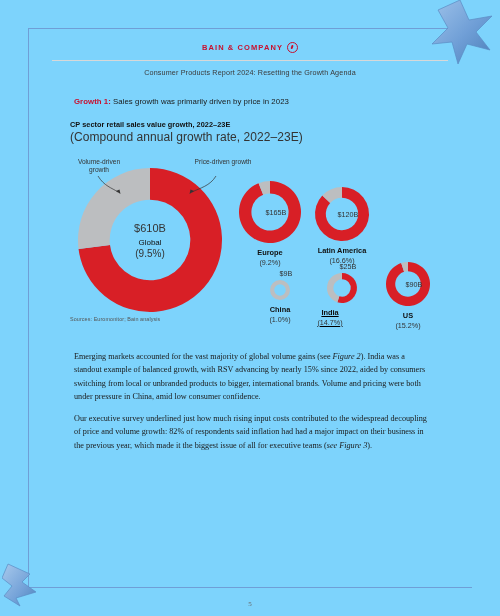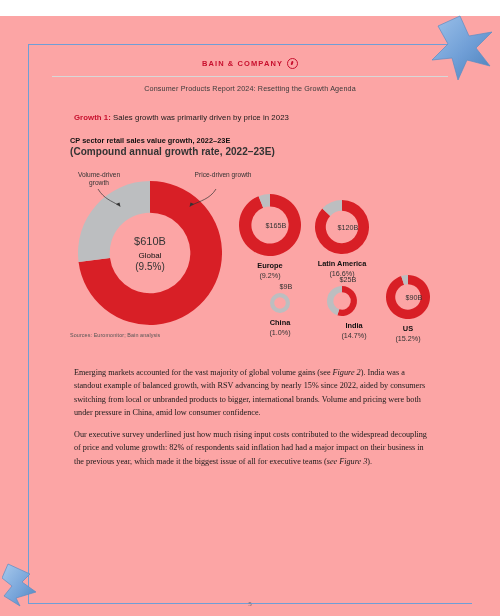--- a/index.html
+++ b/index.html
@@ -11,22 +11,21 @@
     height: 616px;
     background: #ffffff;
     font-family: "Liberation Sans", sans-serif;
     overflow: hidden;
     position: relative;
   }
 
   .page {
     position: absolute;
     inset: 0;
-    background: #fca5a5;
-    margin-top: 16px;
+    background: #7dd3fc;
   }
 
   
   .frame-line {
     position: absolute;
     background: #6f9ed6;
   }
   .frame-top    { left: 28px;  top: 28px;  width: 444px; height: 1.2px; }
   .frame-left   { left: 28px;  top: 28px;  width: 1.2px; height: 560px; }
   .frame-bottom { left: 28px;  top: 587px; width: 444px; height: 1.2px; }
@@ -110,25 +109,24 @@
     left: 70px;
     width: 370px;
   }
   .chart-title {
     font-size: 7.3px;
     font-weight: bold;
     color: #111;
     letter-spacing: 0.05px;
   }
   .chart-subtitle {
-    font-size: 10px;
+    font-size: 12px;
     color: #333;
     letter-spacing: 0.05px;
     margin-top: 1px;
-    font-weight: bold;
   }
 
   .chart-canvas {
     position: relative;
     width: 370px;
     height: 190px;
     margin-top: 4px;
   }
   .donut-center {
     position: absolute;
@@ -303,21 +301,21 @@
           <span class="nm">Latin America</span>
           <span class="pc">(16.6%)</span>
         </div>
         <div class="value-above" style="position: absolute; left: 180px; top: 121px;">$9B</div>
         <div class="value-above" style="position: absolute; left: 242px; top: 114px;">$25B</div>
         <div class="value-above" style="position: absolute; left: 308px; top: 132px;">$90B</div>
         <div class="label-below" style="position: absolute; left: 170px; top: 157px;">
           <span class="nm">China</span>
           <span class="pc">(1.0%)</span>
         </div>
-        <div class="label-below" style="position: absolute; left: 244px; top: 160px;">
+        <div class="label-below" style="position: absolute; left: 220px; top: 160px; text-decoration: underline;">
           <span class="nm">India</span>
           <span class="pc">(14.7%)</span>
         </div>
         <div class="label-below" style="position: absolute; left: 298px; top: 163px;">
           <span class="nm">US</span>
           <span class="pc">(15.2%)</span>
         </div>
         <div class="callout" style="position: absolute; left: 0px; top: 10px;">Volume-driven growth</div>
         <div class="callout" style="position: absolute; left: 124px; top: 10px;">Price-driven growth</div>
         <svg width="370" height="190" viewBox="0 0 370 190" style="position: absolute; left: 0px; top: 0px; pointer-events: none;">

